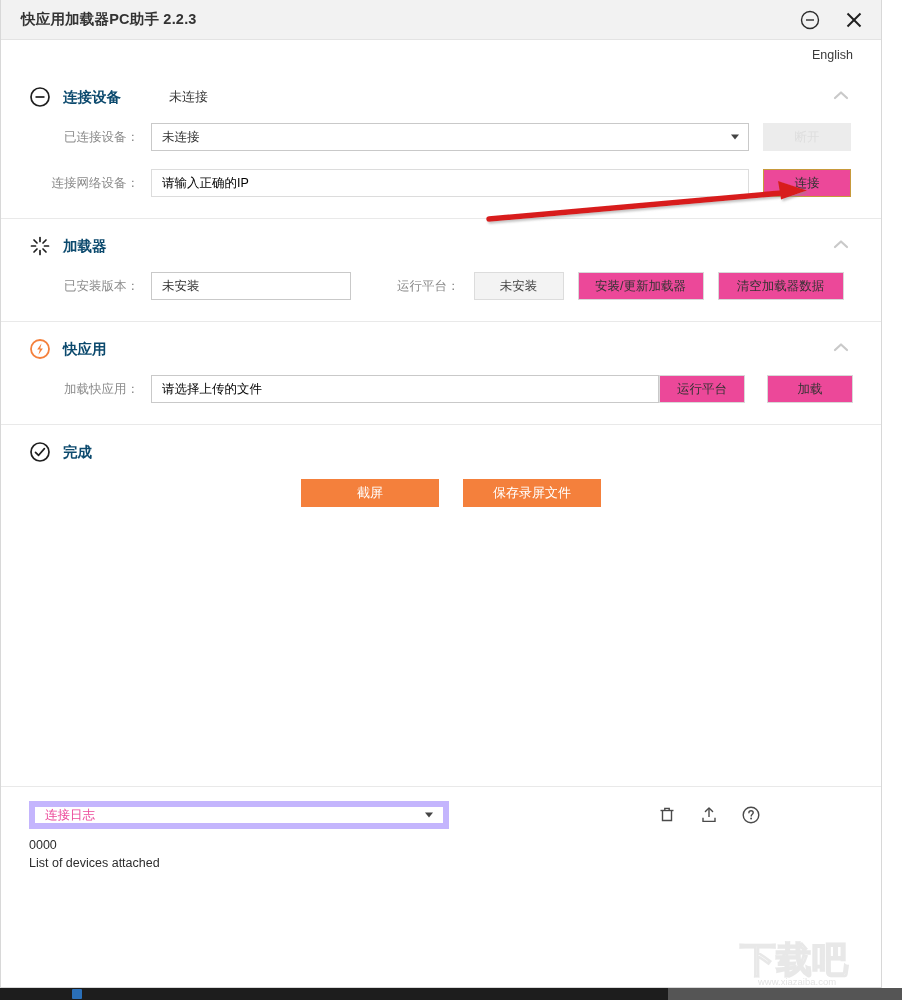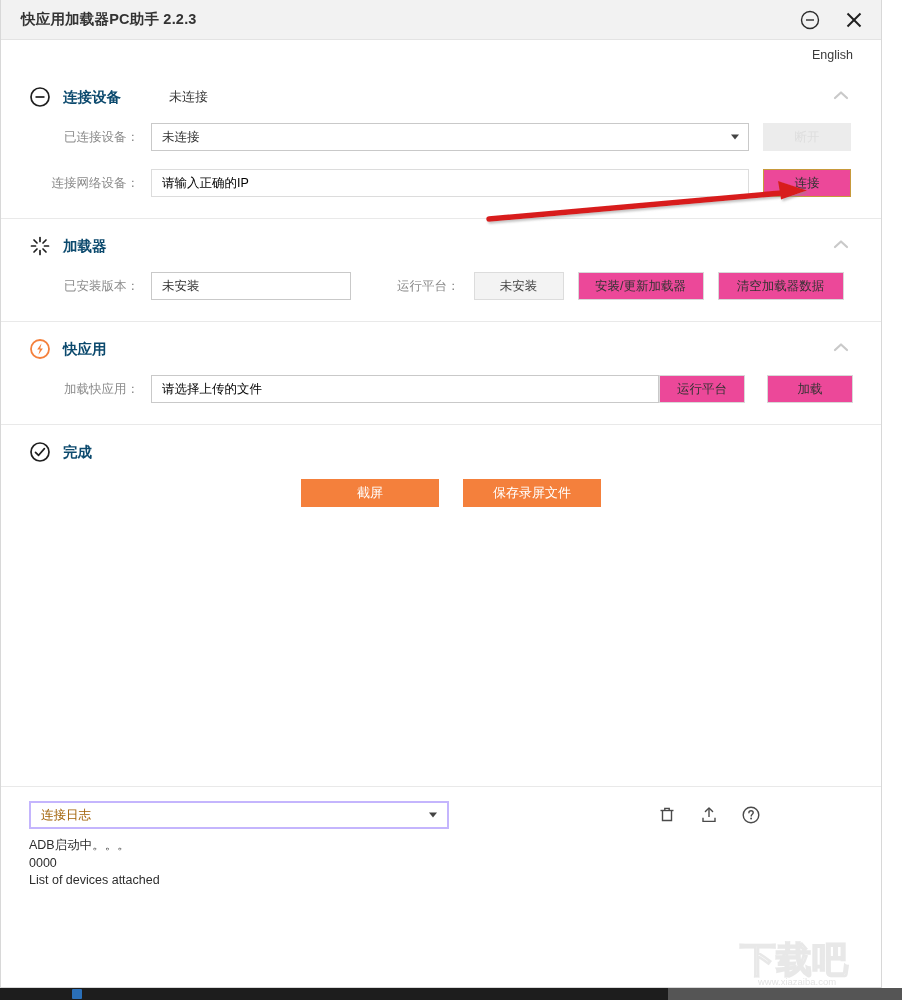--- a/index.html
+++ b/index.html
@@ -136,22 +136,22 @@
   #panel-quick .btn.load { width: 86px; min-width: 86px; margin-left: 22px; }
 
   
   #panel-done { flex: 1 1 auto; border-bottom: 1px solid #e9e9e9; }
   .done-btns { display: flex; gap: 24px; padding-left: 272px; margin-top: 8px; }
 
   
   .log-area { flex: 0 0 auto; padding: 14px 28px 0 28px; background: #fff; position: relative; height: 200px; }
   .log-top { display: flex; align-items: center; }
   .log-select {
-    width: 420px; height: 28px; border: 2px solid #c4b5fd;
-    font-size: 12.5px; color: #a16207; display: flex; align-items: center;
+    width: 420px; height: 28px; border: 6px solid #c4b5fd;
+    font-size: 12.5px; color: #ec4899; display: flex; align-items: center;
     padding: 0 10px; position: relative; background: #fff;
   }
   .log-tools { margin-left: auto; display: flex; align-items: center; gap: 22px; padding-right: 92px; }
   .log-tool { width: 20px; height: 20px; cursor: pointer; }
   .log-lines { margin-top: 8px; font-size: 12.5px; color: #2d2d2d; line-height: 17.5px; }
   .log-line { white-space: pre; }
 
   
   .arrow-layer { position: absolute; left: 0; top: 0; width: 902px; height: 1000px; pointer-events: none; }
 
@@ -345,21 +345,20 @@
           <svg width="20" height="20" viewBox="0 0 20 20">
             <circle cx="10" cy="10" r="7.8" fill="none" stroke="#4a4a4a" stroke-width="1.4"></circle>
             <path d="M7.9 7.8 C7.9 6.4 9 5.7 10.1 5.7 C11.3 5.7 12.2 6.5 12.2 7.7 C12.2 9.2 10.2 9.4 10.2 11.1" fill="none" stroke="#4a4a4a" stroke-width="1.4" stroke-linecap="round"></path>
             <circle cx="10.1" cy="13.5" r="0.95" fill="#4a4a4a"></circle>
           </svg>
         </span>
       </div>
     </div>
 
     <div class="log-lines">
-      <div class="log-line">ADB启动中。。。</div>
       <div class="log-line">0000</div>
       <div class="log-line">List of devices attached</div>
     </div>
   </div>
 
 </div>
 
 <svg class="arrow-layer" viewBox="0 0 902 1000">
   <defs>
     <filter id="shadow" x="-20%" y="-20%" width="160%" height="160%">

